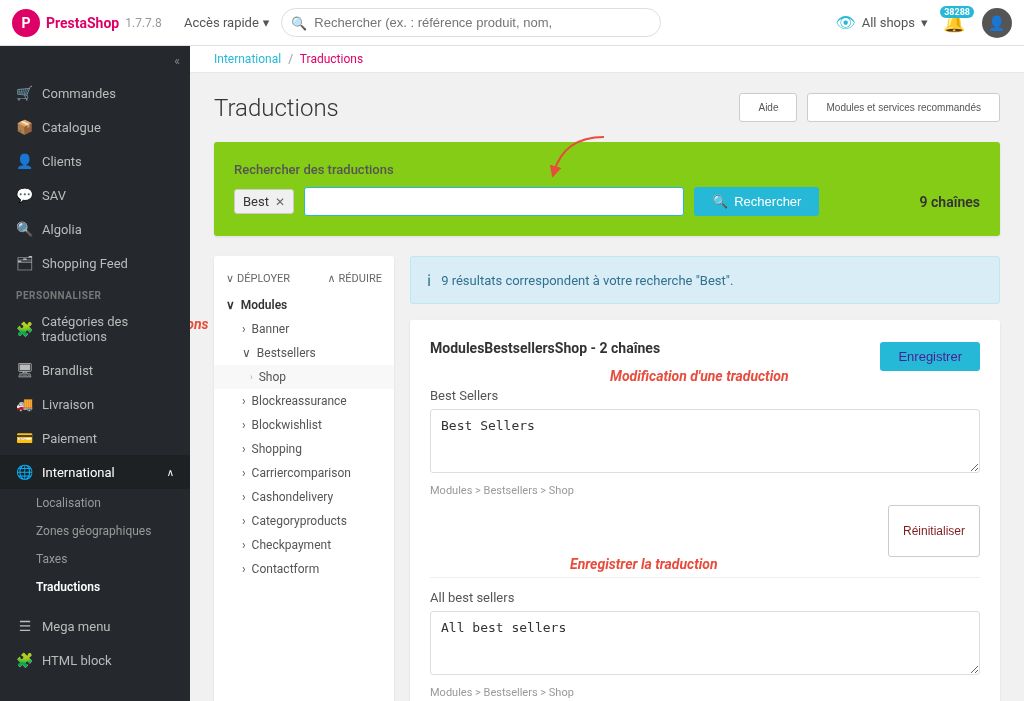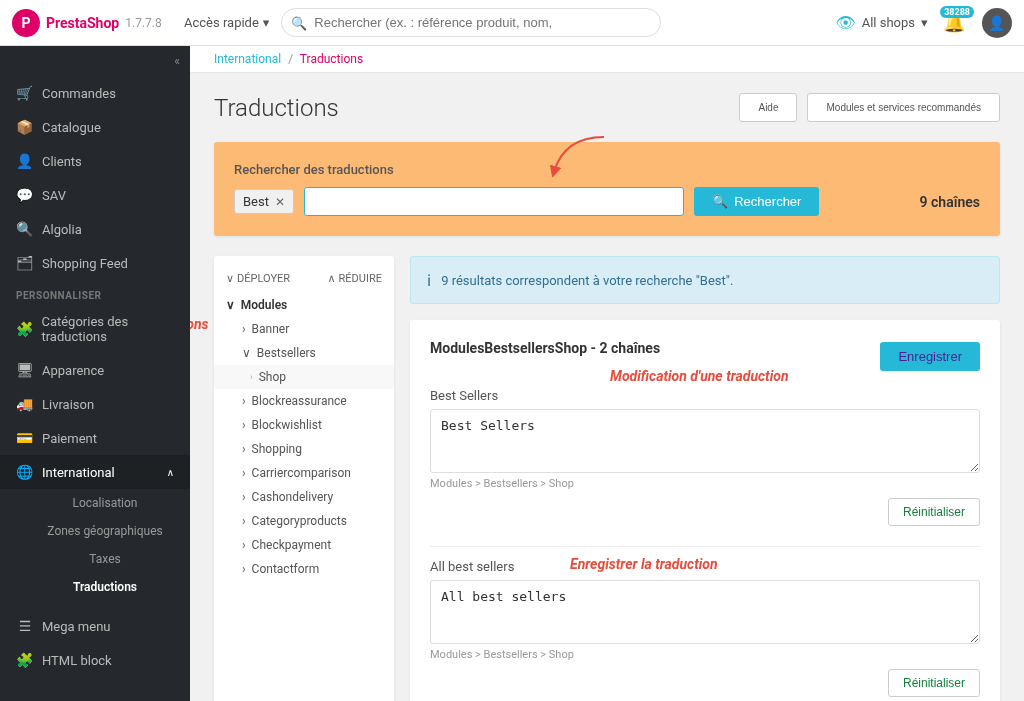--- a/index.html
+++ b/index.html
@@ -25,41 +25,41 @@
     
     .layout { display: flex; flex: 1; overflow: hidden; }
 
     
     .sidebar { width: 190px; background: #25282d; color: #bbb; display: flex; flex-direction: column; overflow-y: auto; flex-shrink: 0; }
     .sidebar-collapse { display: flex; justify-content: flex-end; padding: 8px 10px; cursor: pointer; color: #888; font-size: 12px; }
     .sidebar-section-label { padding: 10px 16px 4px; font-size: 10px; font-weight: 700; color: #777; letter-spacing: 0.5px; text-transform: uppercase; }
     .sidebar-item { display: flex; align-items: center; gap: 8px; padding: 9px 16px; cursor: pointer; color: #bbb; font-size: 13px; }
     .sidebar-item.active { background: #1e2124; color: #fff; }
     .sidebar-item .si-icon { font-size: 14px; width: 18px; text-align: center; }
-    .sidebar-item-sub { display: flex; align-items: center; gap: 8px; padding: 7px 16px 7px 36px; cursor: pointer; color: #999; font-size: 12px; justify-content: center; }
+    .sidebar-item-sub { display: flex; align-items: center; gap: 8px; padding: 7px 16px 7px 36px; cursor: pointer; color: #999; font-size: 12px; }
     .sidebar-item-sub.active { color: #fff; font-weight: 600; }
     .sidebar-expandable { background: #1e2124; }
     .sidebar-expand-arrow { margin-left: auto; font-size: 10px; }
 
     
     .main { flex: 1; display: flex; flex-direction: column; overflow: hidden; }
     .breadcrumb-bar { background: #fff; padding: 6px 24px; border-bottom: 1px solid #e8e8e8; font-size: 12px; color: #999; }
     .breadcrumb-bar a { color: #25b9d7; text-decoration: none; }
     .breadcrumb-bar .sep { margin: 0 4px; }
     .breadcrumb-bar .current { color: #df0067; }
     .content-area { flex: 1; overflow-y: auto; padding: 20px 24px; }
     .page-header { display: flex; align-items: center; justify-content: space-between; margin-bottom: 20px; }
     .page-title { font-size: 24px; font-weight: 300; color: #333; }
     .header-buttons { display: flex; gap: 10px; }
     .btn { padding: 8px 18px; border-radius: 3px; border: none; cursor: pointer; font-size: 10px; font-weight: 400; }
     .btn-default { background: #fff; border: 1px solid #ccc; color: #555; }
     .btn-success { background: #25b9d7; color: #4c1d95; padding: 7px 18px; border-radius: 3px; border: none; cursor: pointer; font-size: 13px; }
 
     
-    .search-section { background: #fdba74; padding: 20px; border-radius: 3px; margin-bottom: 20px; box-shadow: 0 1px 3px rgba(0,0,0,0.08); }
+    .search-section { background: #84cc16; padding: 20px; border-radius: 3px; margin-bottom: 20px; box-shadow: 0 1px 3px rgba(0,0,0,0.08); }
     .search-section-label { font-size: 13px; color: #555; margin-bottom: 10px; font-weight: 500; }
     .search-row { display: flex; align-items: center; gap: 10px; }
     .search-tag { background: #f0f0f0; border: 1px solid #ccc; border-radius: 3px; padding: 4px 8px; display: flex; align-items: center; gap: 6px; font-size: 13px; }
     .search-tag-x { cursor: pointer; color: #666; font-size: 12px; }
     .search-input-main { border: 1px solid #25b9d7; border-radius: 3px; padding: 6px 12px; font-size: 13px; width: 380px; outline: none; color: #333; }
     .search-btn { background: #25b9d7; color: white; border: none; padding: 7px 18px; border-radius: 3px; cursor: pointer; font-size: 13px; display: flex; align-items: center; gap: 6px; }
     .chains-count { margin-left: auto; font-weight: 600; font-size: 14px; color: #333; }
 
     
     .two-col { display: flex; gap: 16px; }
@@ -73,23 +73,23 @@
 
     .right-panel { flex: 1; display: flex; flex-direction: column; gap: 0; }
     .info-bar { background: #d9edf7; border: 1px solid #bce8f1; border-radius: 3px; padding: 12px 16px; display: flex; align-items: center; gap: 10px; margin-bottom: 16px; font-size: 13px; color: #31708f; }
     .info-icon { color: #31708f; font-size: 16px; }
 
     .translation-group { background: #fff; border-radius: 3px; box-shadow: 0 1px 3px rgba(0,0,0,0.08); padding: 20px; }
     .group-title { font-size: 14px; font-weight: 700; color: #333; margin-bottom: 16px; }
     .field-block { margin-bottom: 20px; }
     .field-label { font-size: 13px; color: #555; margin-bottom: 6px; }
     .field-textarea { width: 100%; border: 1px solid #ddd; border-radius: 3px; padding: 8px 10px; font-size: 13px; color: #333; resize: vertical; min-height: 64px; outline: none; }
-    .field-path { font-size: 11px; color: #999; margin-top: 1px; }
+    .field-path { font-size: 11px; color: #999; margin-top: 8px; }
     .field-actions { display: flex; justify-content: flex-end; margin-top: 8px; }
-    .btn-reset { background: #fff; border: 1px solid #ccc; color: #15803d; padding: 6px 14px; border-radius: 3px; cursor: pointer; font-size: 12px; }
+    .btn-reset { background: #fff; border: 1px solid #ccc; color: #7f1d1d; padding: 18px 14px; border-radius: 3px; cursor: pointer; font-size: 12px; }
     .divider { border: none; border-top: 1px solid #eee; margin: 12px 0; }
   </style>
 </head>
 <body>
 
 <div class="topbar">
   <div class="logo-area">
     <div class="logo-icon">P</div>
     <span class="logo-text">PrestaShop</span>
     <span class="logo-version">1.7.7.8</span>
@@ -148,21 +148,21 @@
       <span>Shopping Feed</span>
     </div>
 
     <div class="sidebar-section-label">PERSONNALISER</div>
     <div class="sidebar-item">
       <span class="si-icon">🧩</span>
       <span>Catégories des traductions</span>
     </div>
     <div class="sidebar-item">
       <span class="si-icon">🖥</span>
-      <span>Apparence</span>
+      <span>Brandlist</span>
     </div>
     <div class="sidebar-item">
       <span class="si-icon">🚚</span>
       <span>Livraison</span>
     </div>
     <div class="sidebar-item">
       <span class="si-icon">💳</span>
       <span>Paiement</span>
     </div>
     <div class="sidebar-item active sidebar-expandable">

